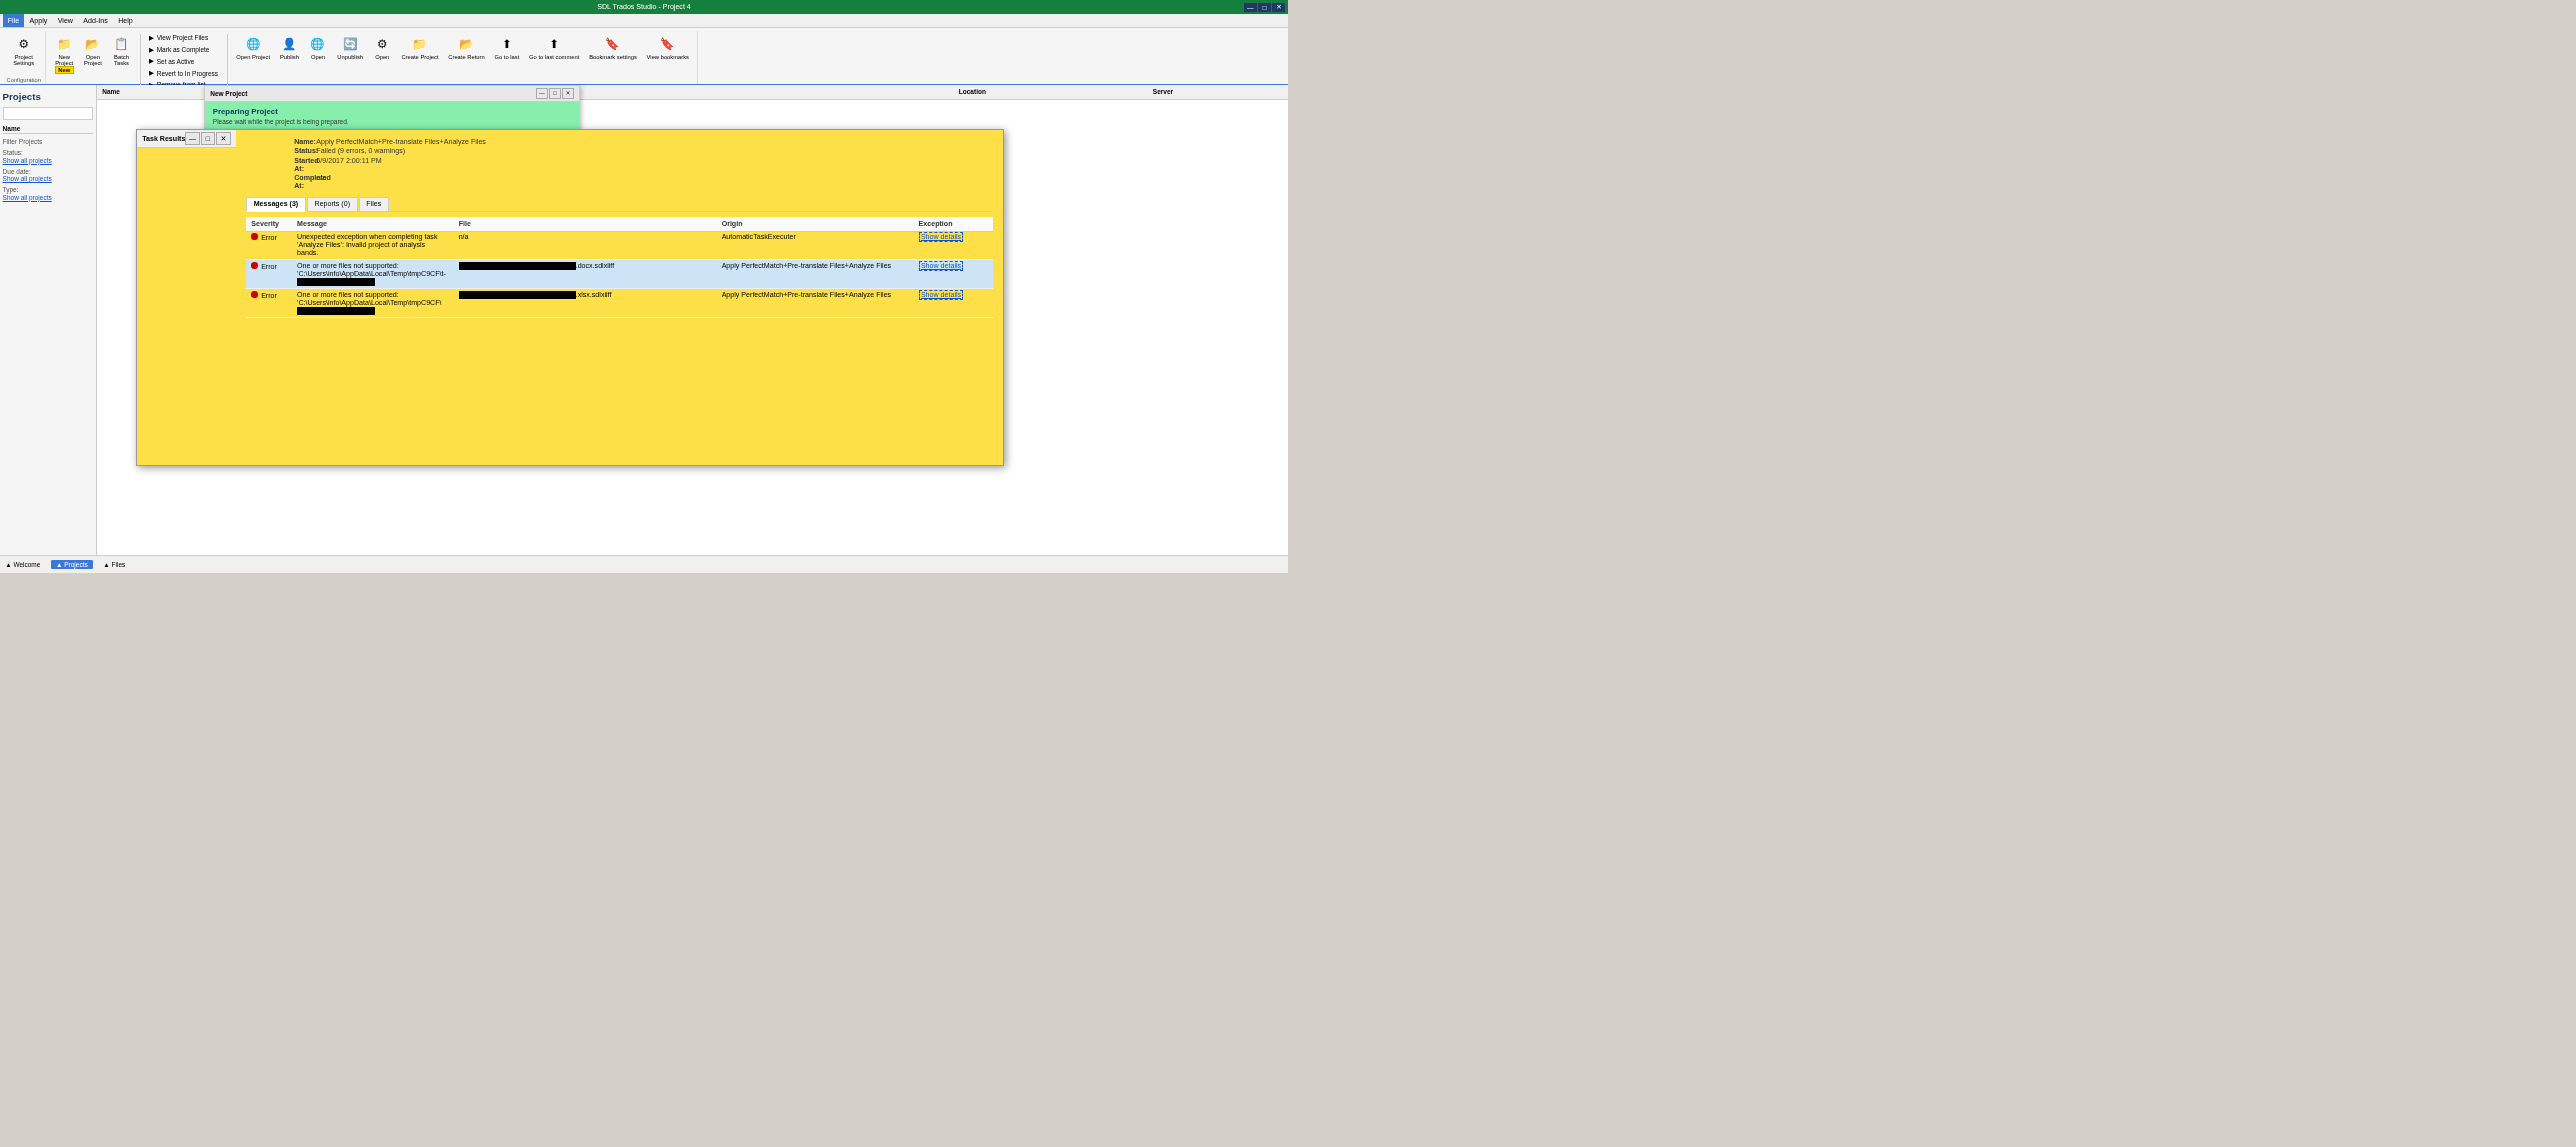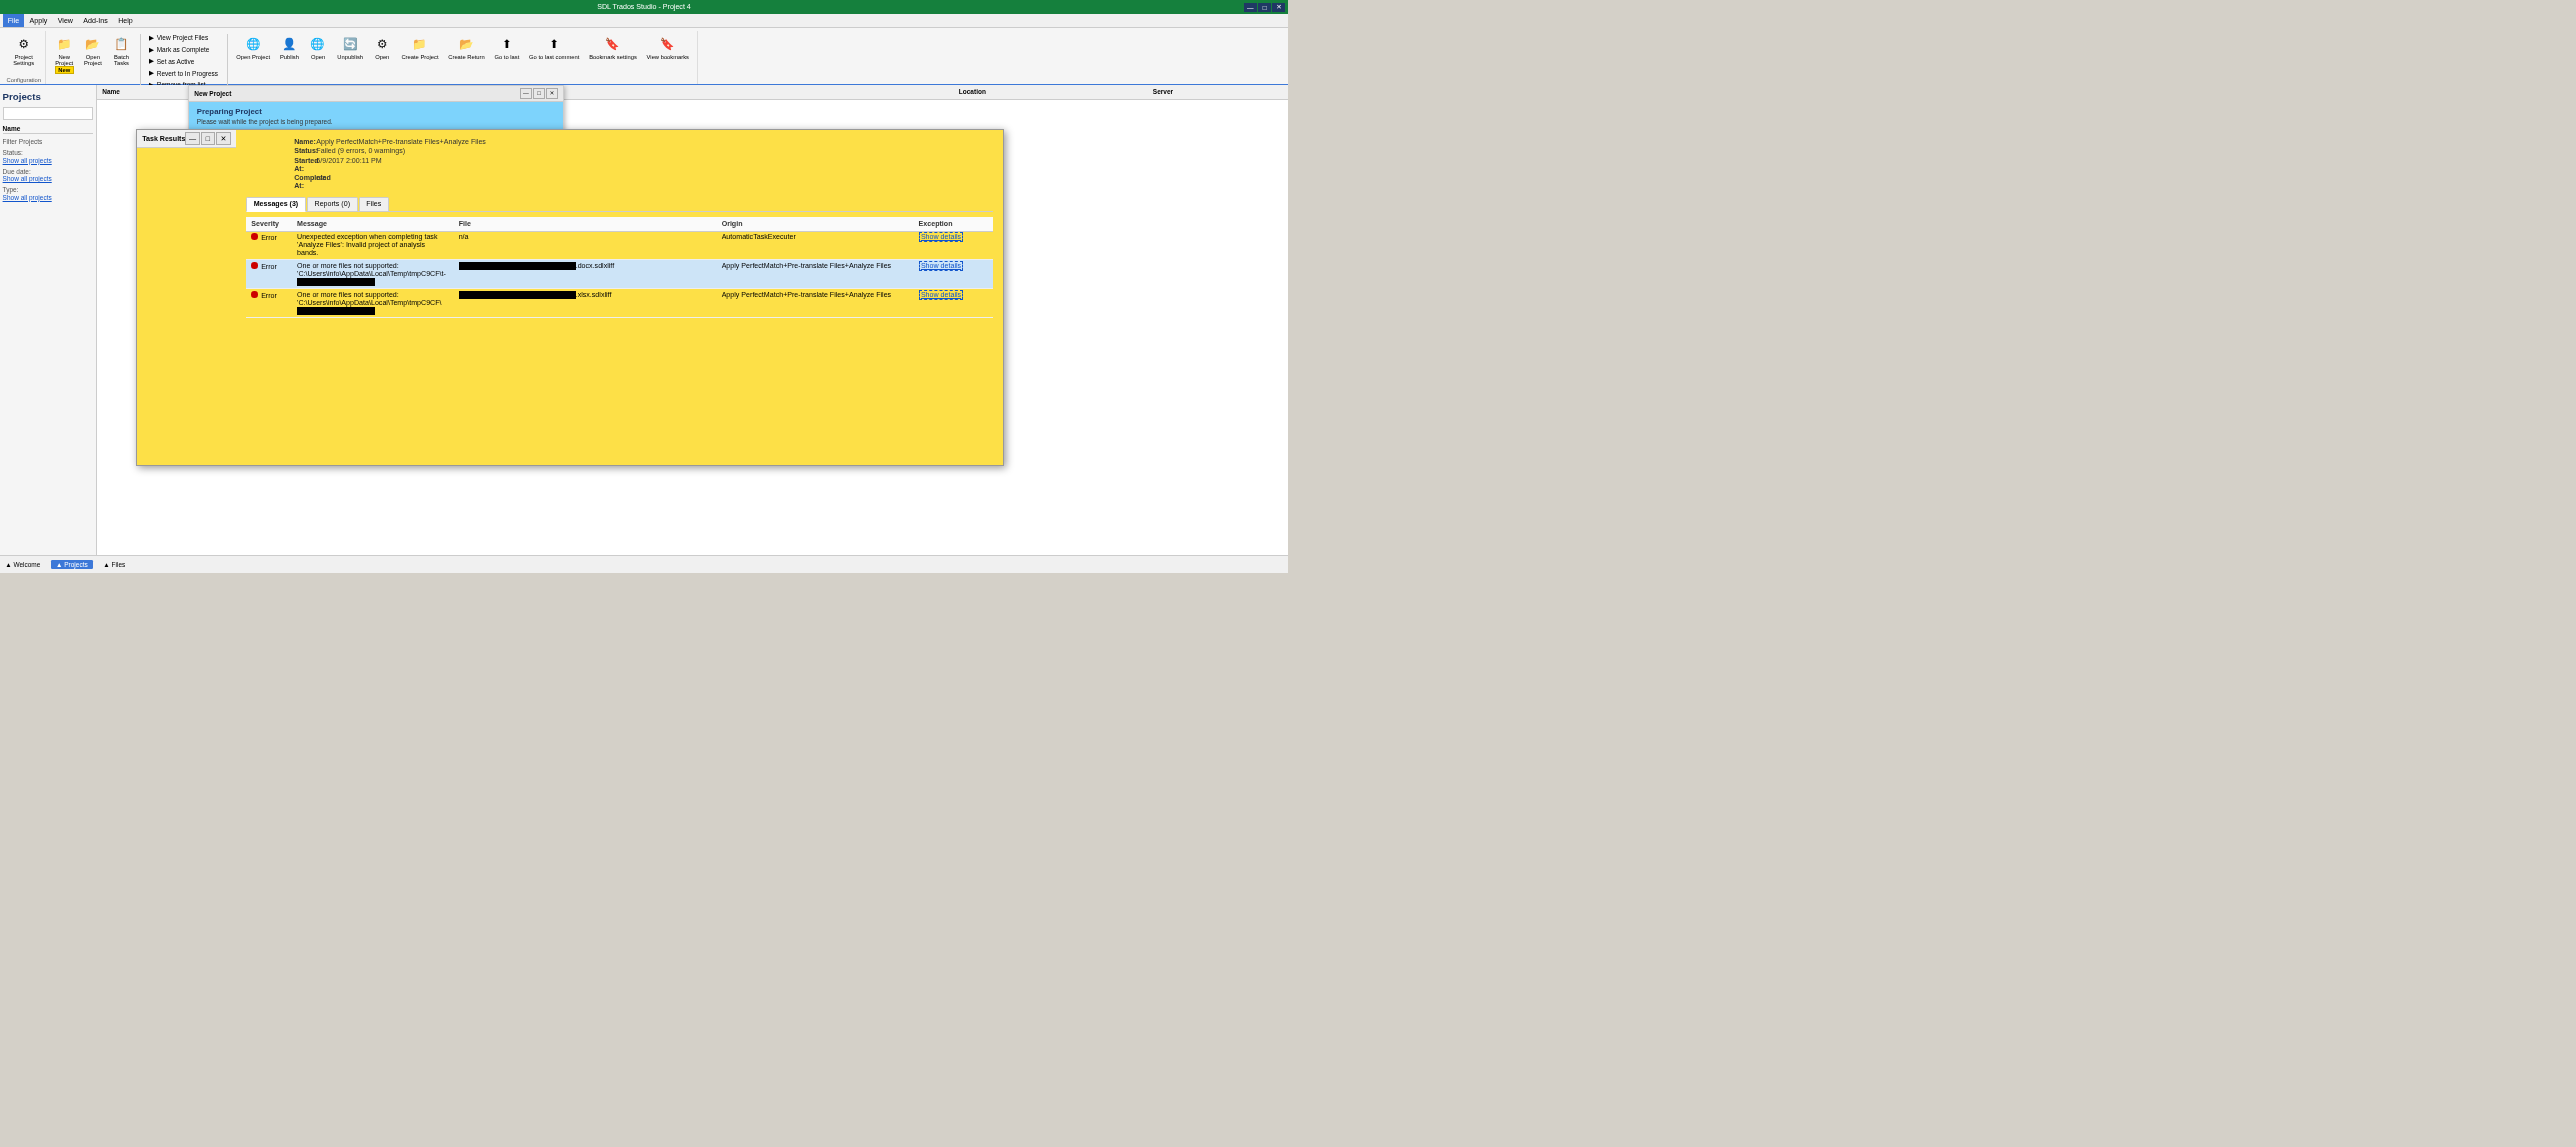--- a/index.html
+++ b/index.html
@@ -191,24 +191,24 @@
       flex: 1;
       background: #ffffff;
       position: relative;
       overflow: hidden;
     }
 
     
     .preparing-popup {
       position: absolute;
       top: 0;
-      left: 91px;
+      left: 107px;
       width: 376px;
       height: 52px;
-      background: #7dd3fc;
+      background: #86efac;
       border: 0.6px solid #ccc;
       box-shadow: 1.3px 1.3px 5.2px rgba(0,0,0,0.3);
       z-index: 10;
     }
     .preparing-header {
       background: #e8e8e8;
       border-bottom: 0.6px solid #ccc;
       padding: 1.9px 5.2px;
       font-size: 6.5px;
       display: flex;

